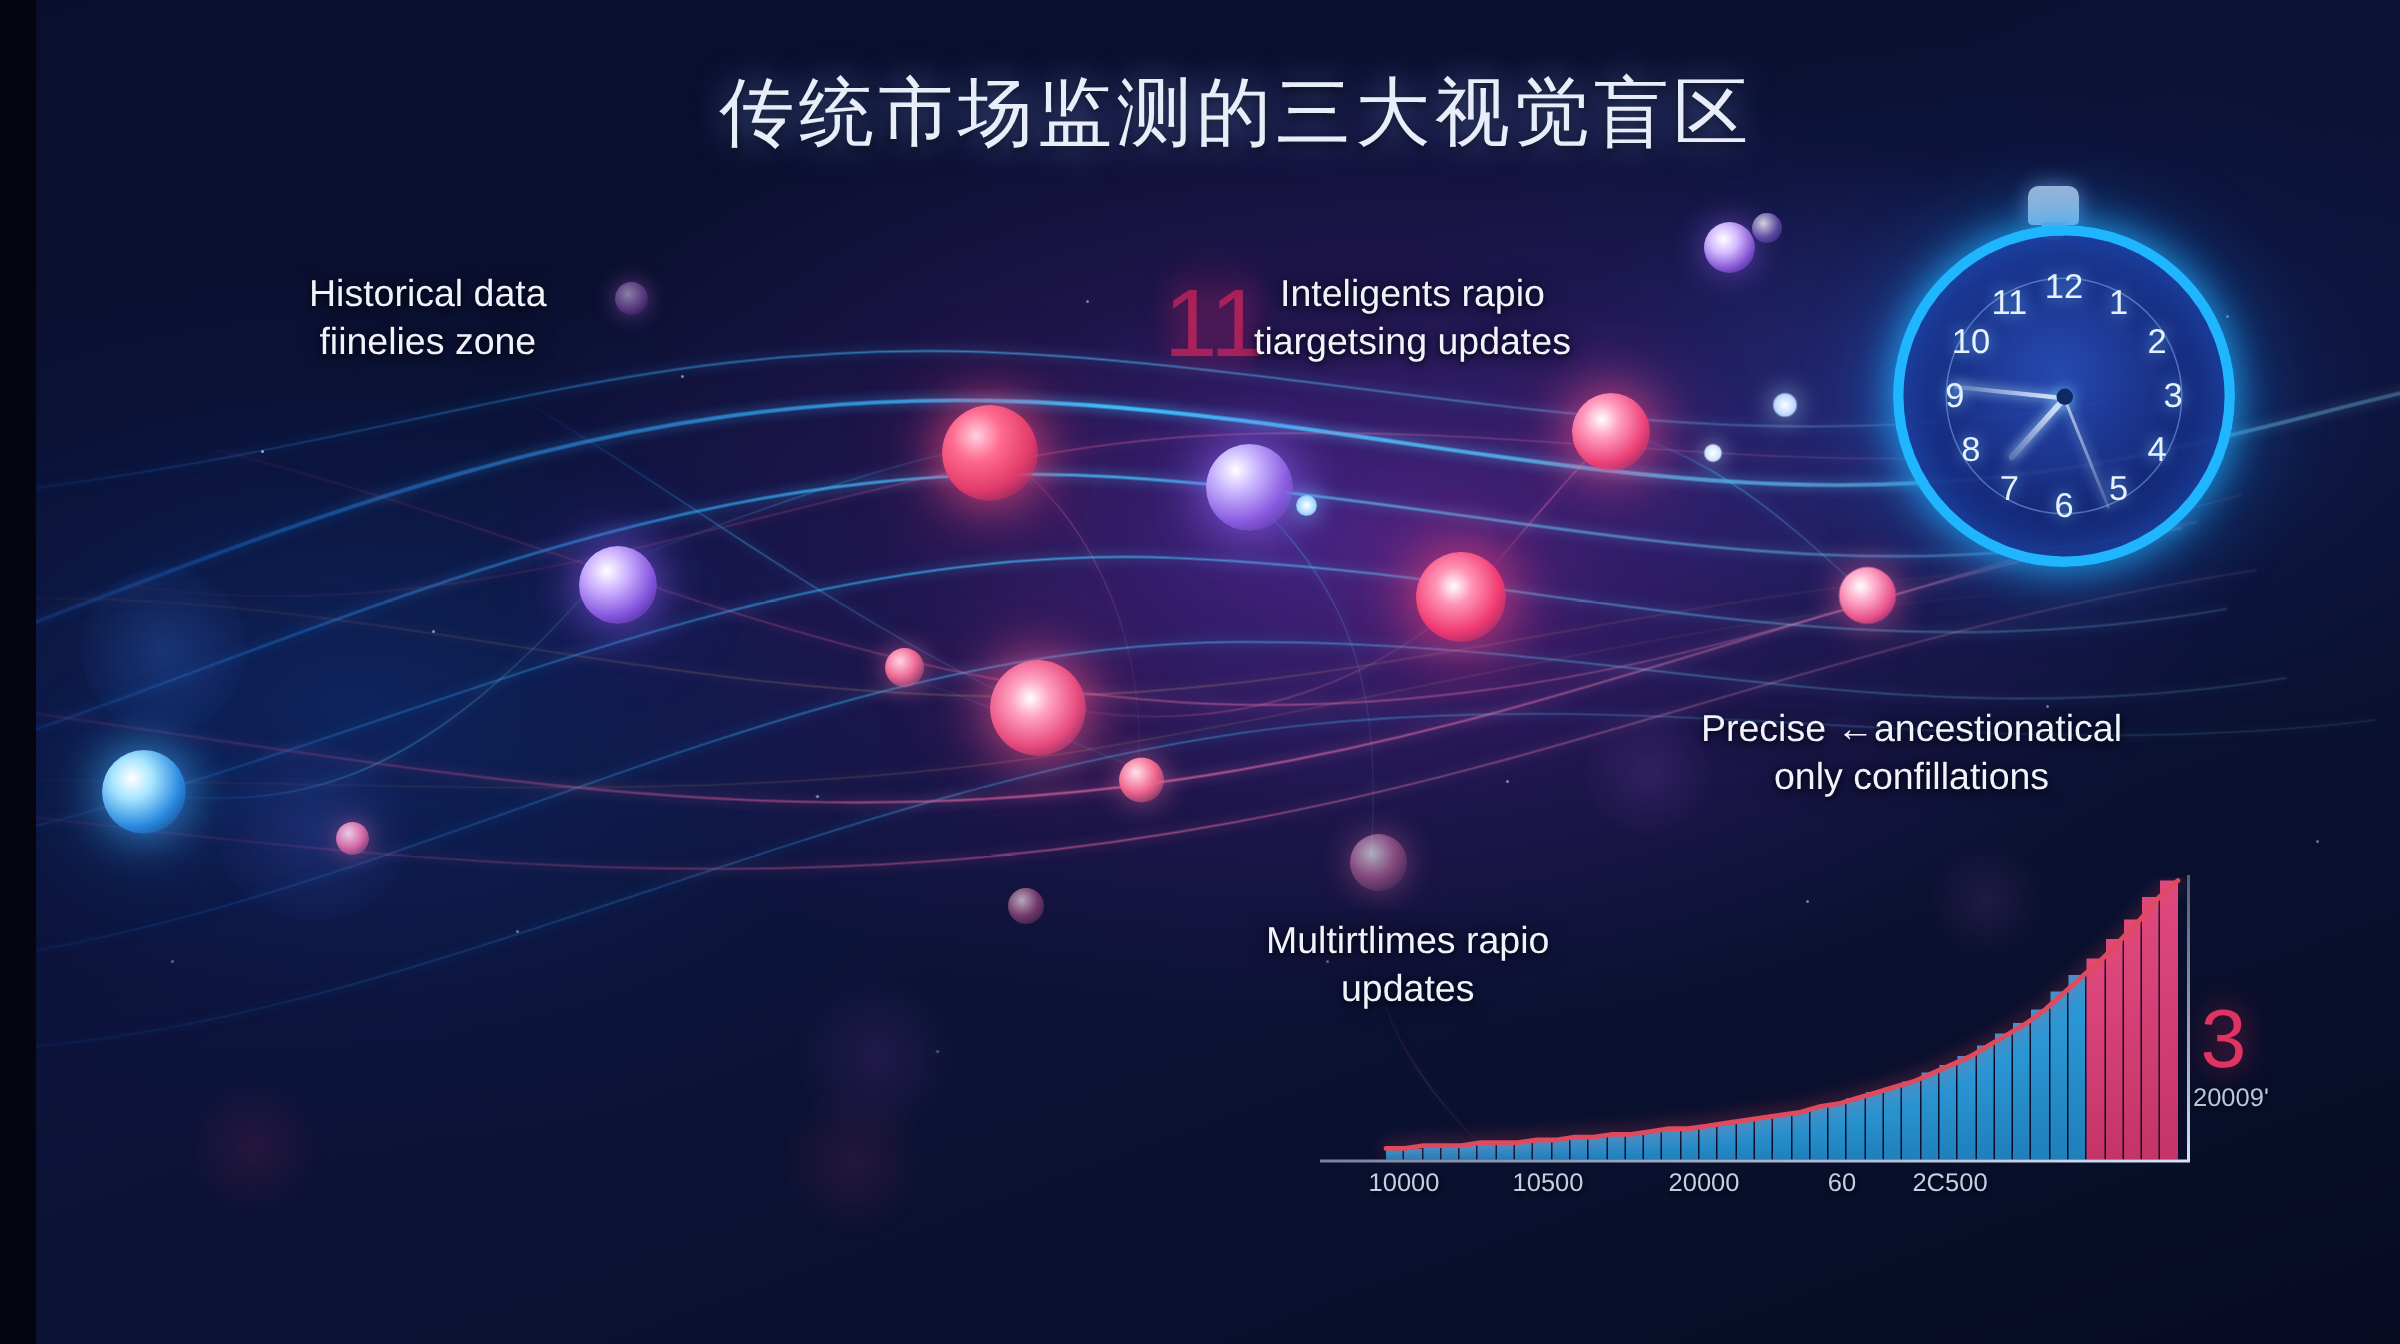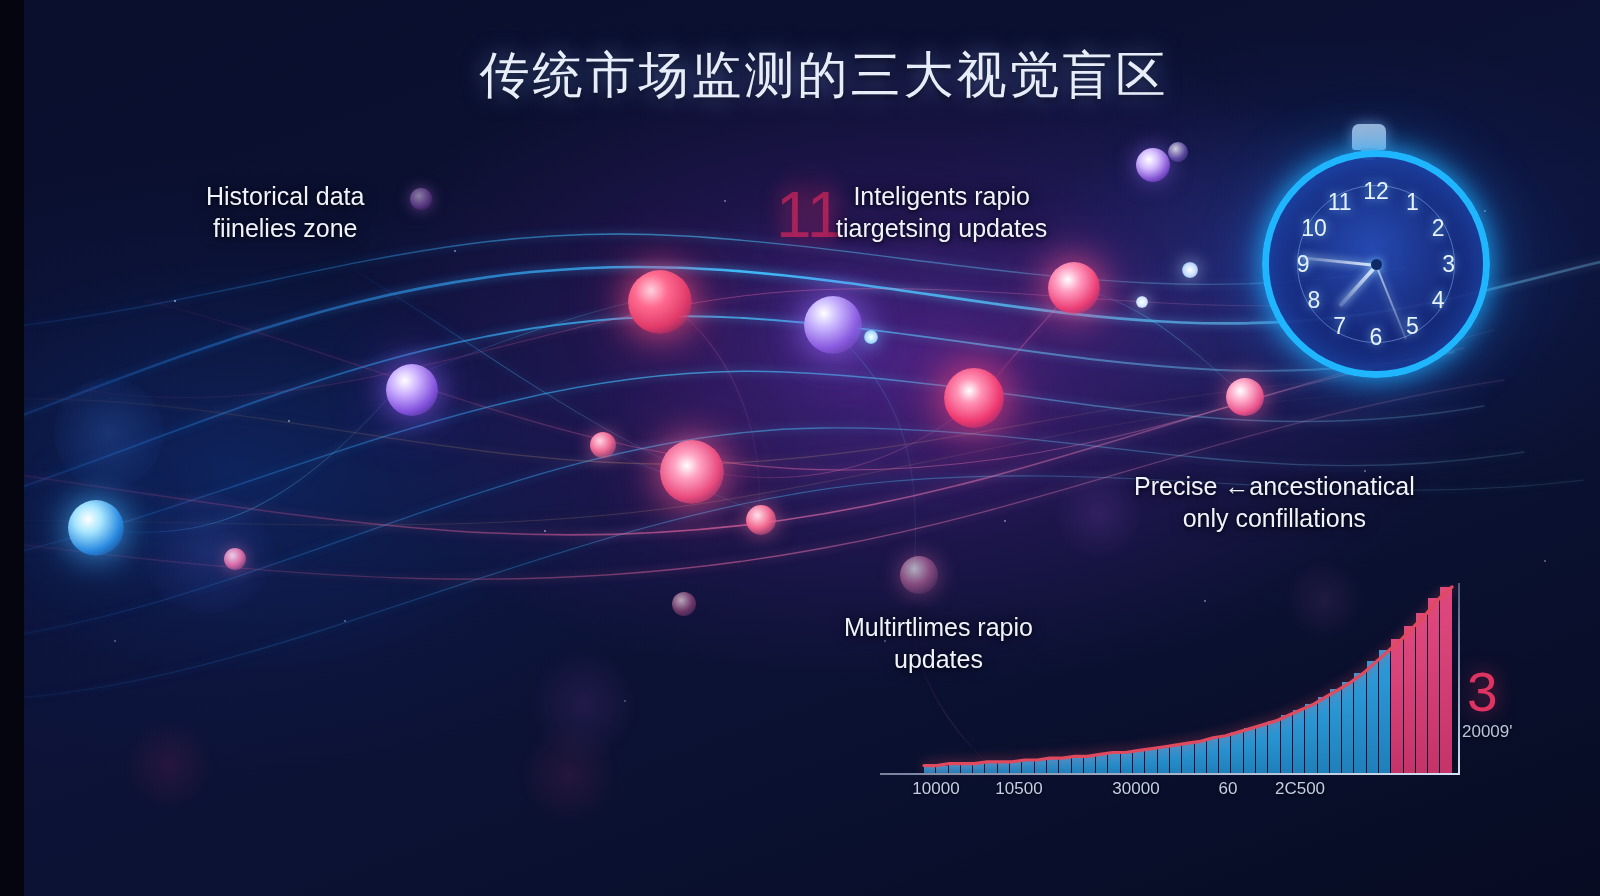--- a/index.html
+++ b/index.html
@@ -376,22 +376,22 @@
         <div class="bar pink" style="height: 94%;"></div>
         <div class="bar pink" style="height: 100%;"></div>
       </div>
     <svg class="trend" viewBox="0 0 580 220" preserveAspectRatio="none" style="position:absolute;left:0;top:0;width:580px;height:220px;pointer-events:none;">
       <path id="trendpath" d="M44.0,180.6 L56.6,180.6 L69.1,178.7 L81.7,178.7 L94.3,178.7 L106.9,176.8 L119.4,176.8 L132.0,176.8 L144.6,175.0 L157.1,175.0 L169.7,173.1 L182.3,173.1 L194.9,171.3 L207.4,171.3 L220.0,169.4 L232.6,167.5 L245.1,167.5 L257.7,165.7 L270.3,163.8 L282.9,162.0 L295.4,160.1 L308.0,158.2 L320.6,156.4 L333.1,152.7 L345.7,150.8 L358.3,147.1 L370.9,143.4 L383.4,139.6 L396.0,135.9 L408.6,130.3 L421.1,124.8 L433.7,119.2 L446.3,111.7 L458.9,104.3 L471.4,96.9 L484.0,87.6 L496.6,76.4 L509.1,65.2 L521.7,54.1 L534.3,41.1 L546.9,28.0 L559.4,13.2 L572.0,2.0" fill="none" stroke="#e04a5f" stroke-width="3.2" stroke-linecap="round" style="filter:drop-shadow(0 0 6px rgba(224,74,95,0.75));"></path>
     </svg>
     <div class="axis-x"></div>
     <div class="axis-y"></div>
     <div class="xticks" id="xticks">
         <div class="xtick" style="left: 56px;">10000</div>
-        <div class="xtick" style="left: 139px;">10500</div>
-        <div class="xtick" style="left: 256px;">30000</div>
+        <div class="xtick" style="left: 152px;">10500</div>
+        <div class="xtick" style="left: 256px;">20000</div>
         <div class="xtick" style="left: 348px;">60</div>
         <div class="xtick" style="left: 420px;">2C500</div>
       </div>
   </div>
 
   <div id="bignum">3</div>
   <div id="bignum-sub">20009'</div>
 
 </div>
 

